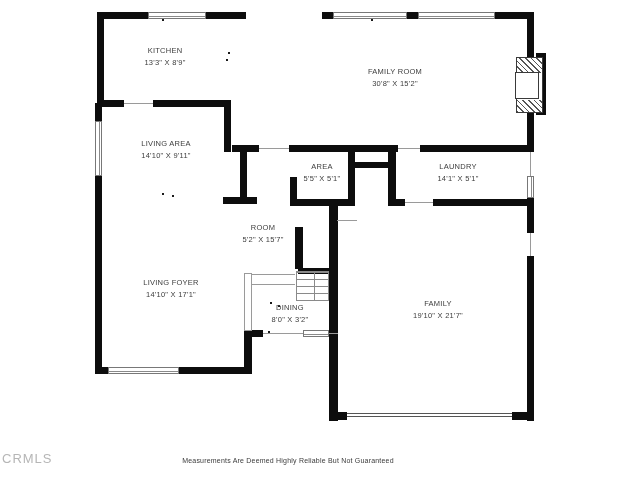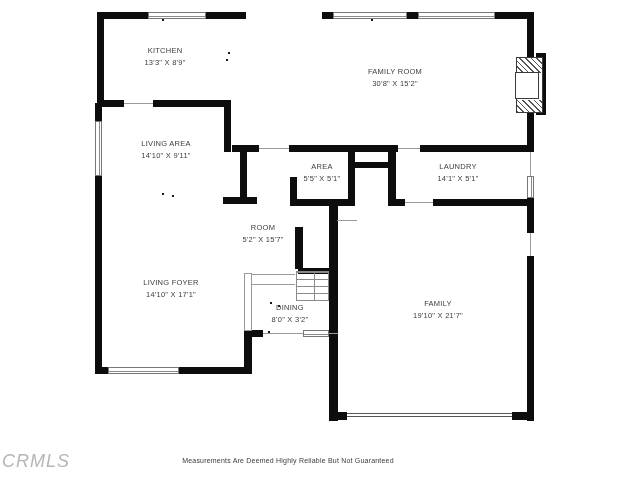--- a/index.html
+++ b/index.html
@@ -14,21 +14,21 @@
   .room-label{position:absolute;transform:translate(-50%,-50%);text-align:center;
     color:#3c3c3c;font-size:7.5px;line-height:1.55;letter-spacing:.25px;white-space:nowrap;}
   .stairs{position:absolute;left:296px;top:271px;width:33px;height:30px;box-sizing:border-box;
     border:1px solid #8a8a8a;background:repeating-linear-gradient(to bottom,#8a8a8a 0 1px,transparent 1px 7px);}
   .stairs .divider{position:absolute;left:17px;top:0;bottom:0;width:1px;background:#8a8a8a;}
   .closet{position:absolute;left:244px;top:273px;width:8px;height:58px;box-sizing:border-box;border:1px solid #9a9a9a;background:#fff;}
   .fireplace{position:absolute;left:516px;top:57px;width:27px;height:56px;box-sizing:border-box;border:1px solid #3a3a3a;background:#fff;}
   .fp-hatch{position:absolute;left:0;width:100%;background:repeating-linear-gradient(45deg,#555 0 1px,transparent 1px 4px);}
   .fp-box{position:absolute;left:-2px;top:14px;width:24px;height:27px;background:#fff;border:1px solid #3a3a3a;box-sizing:border-box;}
   .garage-door{position:absolute;left:347px;top:413px;width:165px;height:4px;border-top:1px solid #555;border-bottom:1px solid #555;box-sizing:border-box;background:#fff;}
-  .watermark{position:absolute;left:2px;top:451px;font-size:18px;letter-spacing:1px;color:#b6b6b6;font-style:italic;}
+  .watermark{position:absolute;left:2px;top:451px;font-size:13px;letter-spacing:1px;color:#b6b6b6;}
   .disclaimer{position:absolute;left:0;top:457px;width:100%;text-align:center;font-size:7px;color:#3a3a3a;letter-spacing:.2px;}
   .compass{position:absolute;left:588px;top:430px;}
 </style>
 </head>
 <body>
 
 <div id="canvas">
 
   <div>
     <div class="w" style="left:97px;top:12px;width:52px;height:7px"></div>

